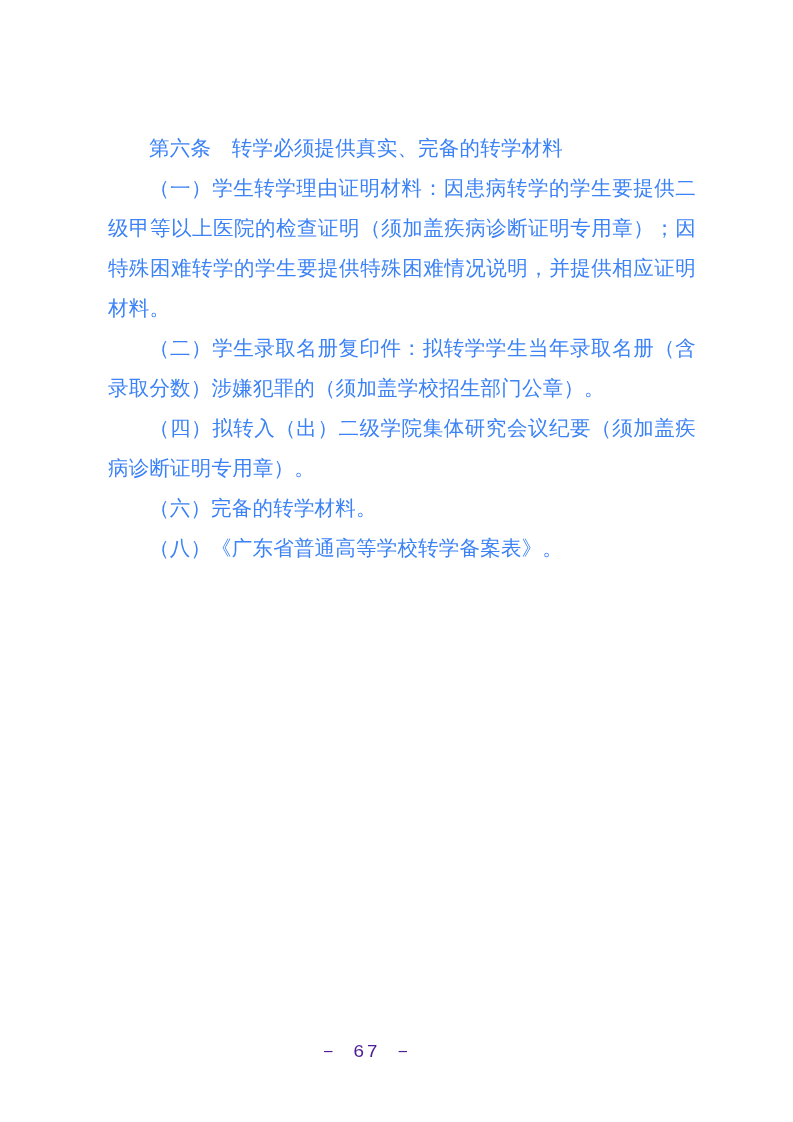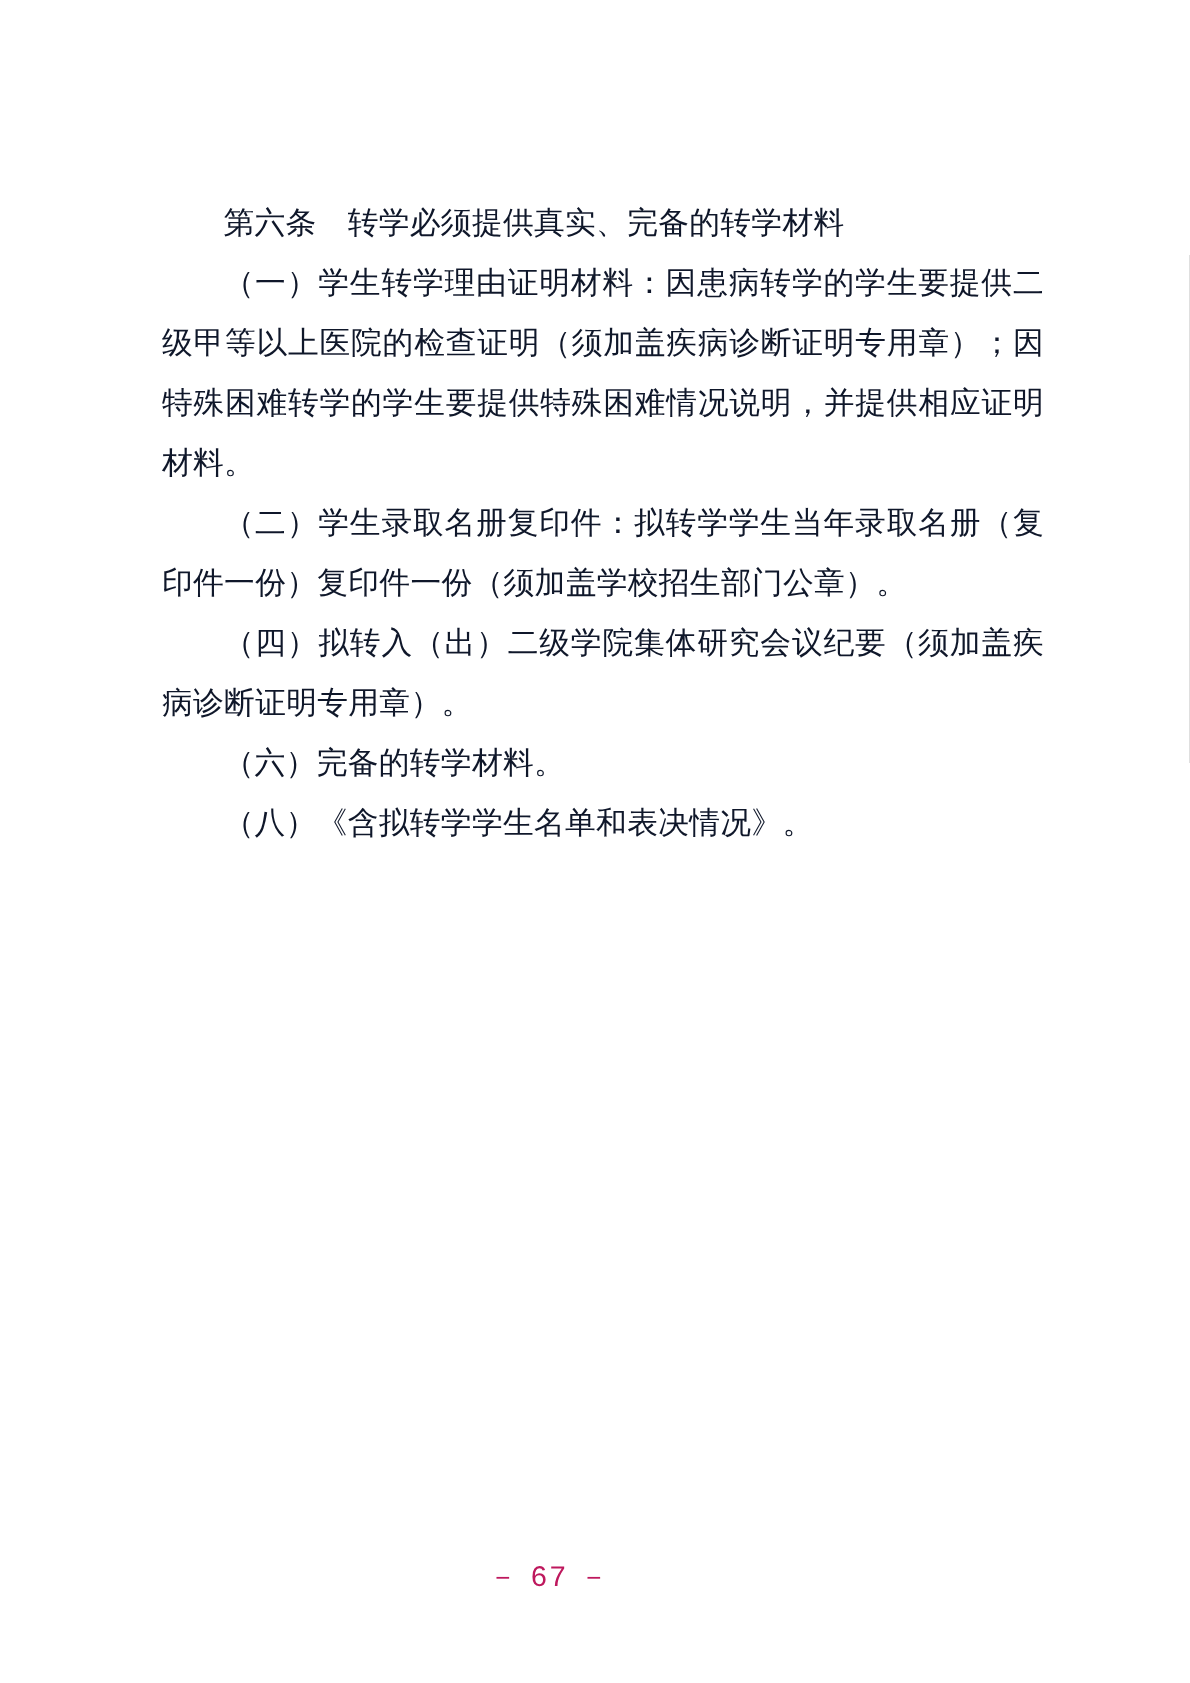--- a/index.html
+++ b/index.html
@@ -21,65 +21,65 @@
   }
   .content {
     position: absolute;
     left: 108px;
     top: 128px;
     width: 588px;
   }
   .para {
     font-size: 20.5px;
     line-height: 40px;
-    color: #0f172a;
+    color: #3b82f6;
     text-align: justify;
     text-justify: inter-ideograph;
     margin: 0;
     letter-spacing: 0.2px;
   }
   .indent2 {
     text-indent: 41px;
   }
   .indent-heading {
     text-indent: 41px;
   }
   .pagenum {
     position: absolute;
     left: 0;
     right: 0;
     bottom: 58px;
     text-align: center;
     font-size: 19px;
-    color: #be185d;
-    font-family: Liberation Sans, sans-serif;
+    color: #4c1d95;
+    font-family: Liberation Mono, monospace;
     padding-right: 60px;
   }
   .pagenum span { letter-spacing: 2px; }
 </style>
 </head>
 <body>
 
 <div class="page">
   <div class="content">
 
     <p class="para indent-heading">第六条　转学必须提供真实、完备的转学材料</p>
 
     <p class="para indent2">（一）学生转学理由证明材料：因患病转学的学生要提供二级甲等以上医院的检查证明（须加盖疾病诊断证明专用章）；因特殊困难转学的学生要提供特殊困难情况说明，并提供相应证明材料。</p>
 
-    <p class="para indent2">（二）学生录取名册复印件：拟转学学生当年录取名册（复印件一份）复印件一份（须加盖学校招生部门公章）。</p>
+    <p class="para indent2">（二）学生录取名册复印件：拟转学学生当年录取名册（含录取分数）涉嫌犯罪的（须加盖学校招生部门公章）。</p>
 
 
     <p class="para indent2">（四）拟转入（出）二级学院集体研究会议纪要（须加盖疾病诊断证明专用章）。</p>
 
 
     <p class="para indent2">（六）完备的转学材料。</p>
 
 
-    <p class="para indent2">（八）《含拟转学学生名单和表决情况》。</p>
+    <p class="para indent2">（八）《广东省普通高等学校转学备案表》。</p>
 
 
   </div>
 
   <div class="pagenum">
     <span>－ 67 －</span>
   </div>
 </div>
 
 </body></html>

